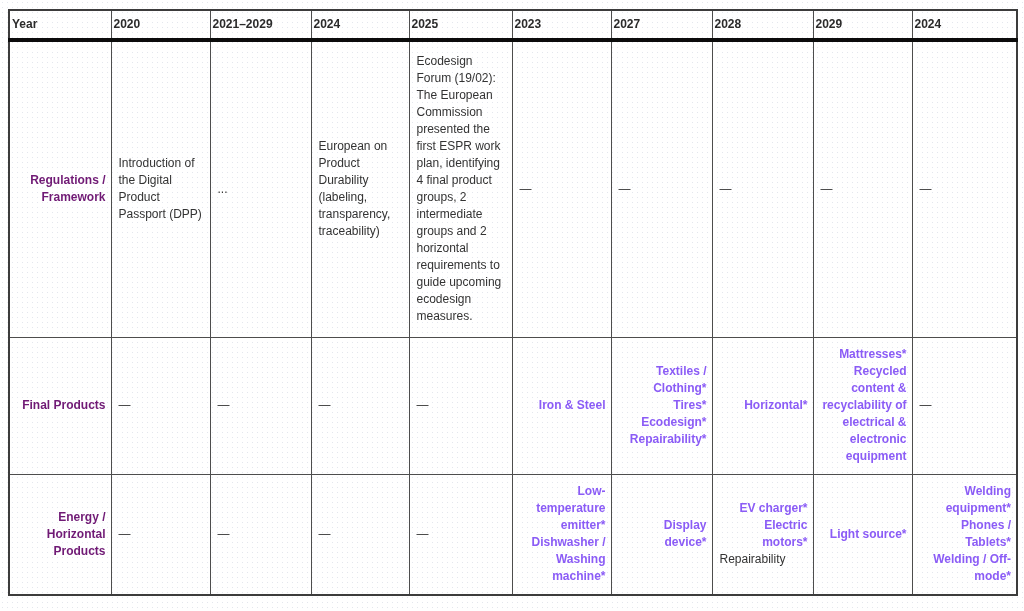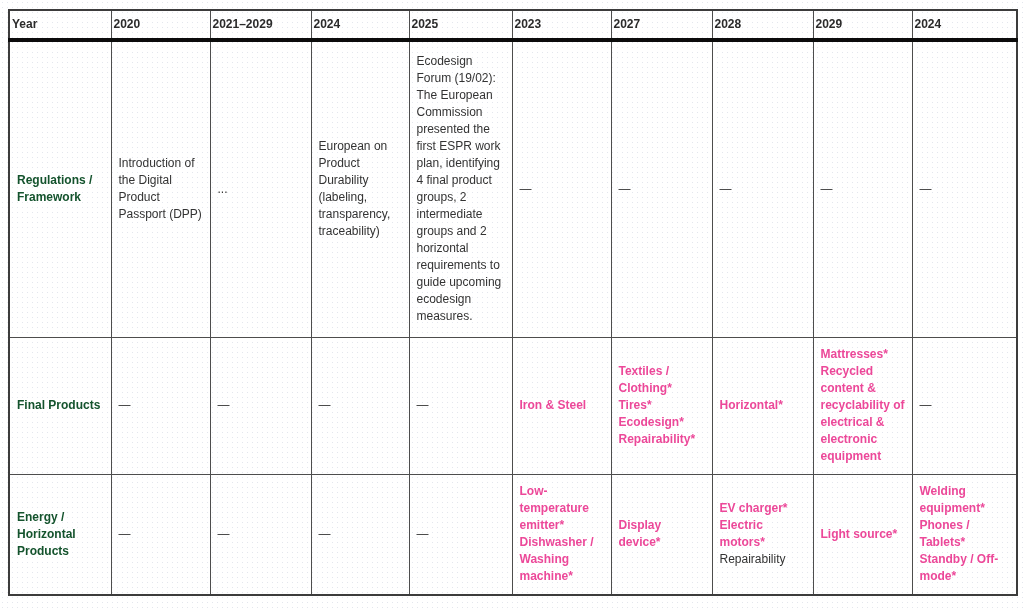--- a/index.html
+++ b/index.html
@@ -43,27 +43,28 @@
   thead tr { height: 30px; }
   thead th {
     font-weight: bold;
     text-align: left;
     color: #2b2b2b;
     border-bottom: 4px solid #0c0c0c;
     padding: 4px 2px;
   }
   tbody th.rowlabel {
     font-weight: bold;
-    color: #14532d;
+    color: #701a75;
+    text-align: right;
   }
   tr.r0 { height: 297px; }
   tr.r1 { height: 137px; }
   tr.r2 { height: 121px; }
   .entry { margin: 0; }
-  .entry.bold { font-weight: bold; color: #ec4899; }
+  .entry.bold { font-weight: bold; color: #8b5cf6; text-align: right; }
 </style>
 </head>
 <body>
 
 <table class="timeline">
   <colgroup>
     <col class="c-year">
       <col class="c-2020">
       <col class="c-2123">
       <col class="c-2024">
@@ -178,17 +179,17 @@
           <div class="entry bold">EV charger*</div>
           <div class="entry bold">Electric motors*</div>
           <div class="entry">Repairability</div>
         </td>
         <td>
           <div class="entry bold">Light source*</div>
         </td>
         <td>
           <div class="entry bold">Welding equipment*</div>
           <div class="entry bold">Phones / Tablets*</div>
-          <div class="entry bold">Standby / Off-mode*</div>
+          <div class="entry bold">Welding / Off-mode*</div>
         </td>
       </tr>
     </tbody>
 </table>
 
 </body></html>

